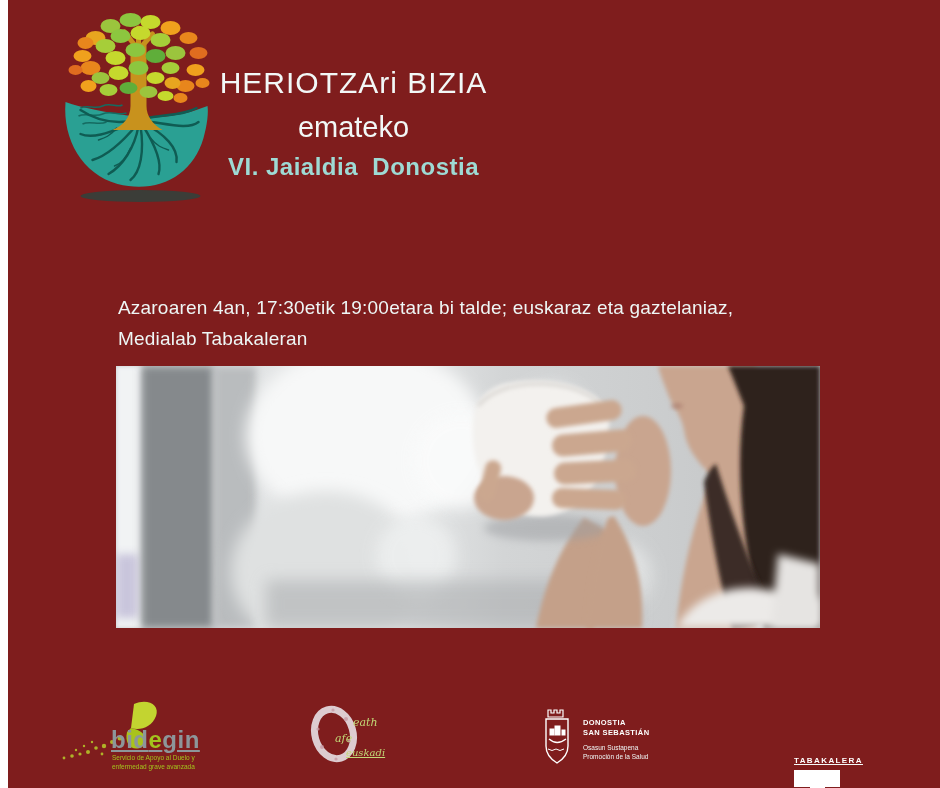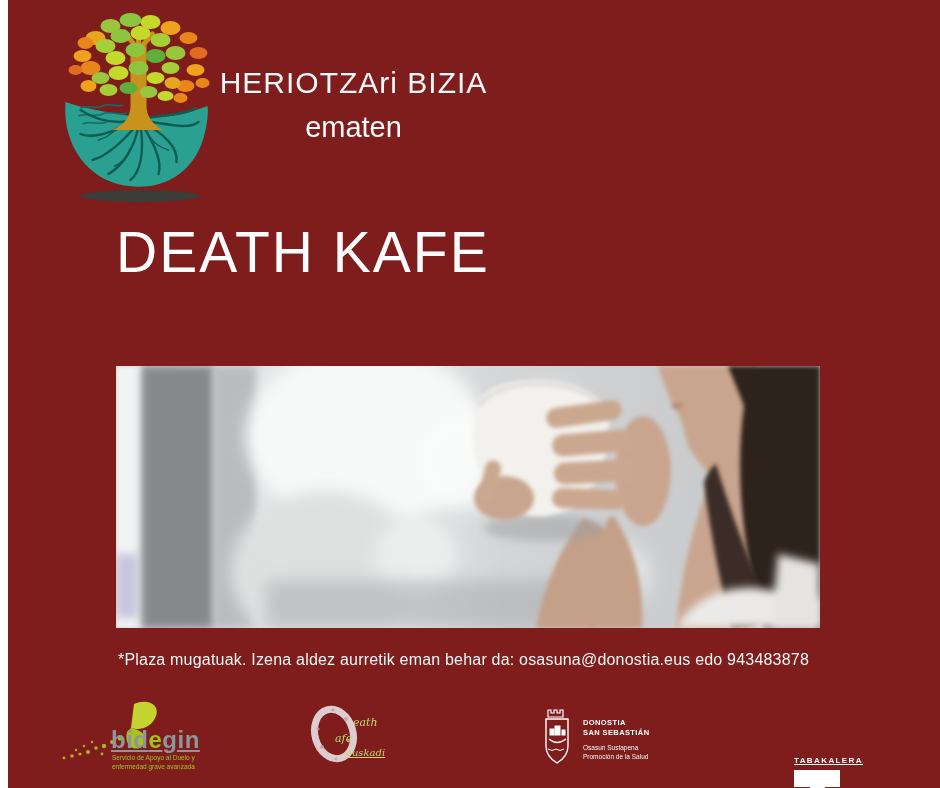--- a/index.html
+++ b/index.html
@@ -127,24 +127,28 @@
         <ellipse cx="105" cy="88" rx="8" ry="5" fill="#c5d92d"></ellipse>
       <ellipse cx="25" cy="35" rx="8" ry="6" fill="#e8861c"></ellipse>
         <ellipse cx="120" cy="90" rx="7" ry="5" fill="#e8861c"></ellipse>
       <ellipse cx="15" cy="62" rx="7" ry="5" fill="#e06c1f"></ellipse>
         <ellipse cx="142" cy="75" rx="7" ry="5" fill="#e8861c"></ellipse>
     </g>
   </svg>
 
   <div class="abs header-text">
     <div class="header-title">HERIOTZAri BIZIA</div>
-    <div class="header-title2">ematen</div>
-  </div>
-
-  <h1 class="abs event-title">DEATH KAFE</h1>
+    <div class="header-title2">emateko</div>
+    <div class="festival">VI. Jaialdia&nbsp; Donostia</div>
+  </div>
+
+  <div class="abs event-details">
+    <div>Azaroaren 4an, 17:30etik 19:00etara bi talde; euskaraz eta gaztelaniaz,</div>
+    <div>Medialab Tabakaleran</div>
+  </div>
 
   <div class="abs photo">
     <svg viewBox="0 0 704 262" preserveAspectRatio="none">
       <defs>
         <linearGradient id="pbg" x1="0" y1="0" x2="1" y2="0">
           <stop offset="0" stop-color="#c6c9cb"></stop>
             <stop offset="0.18" stop-color="#dfe1e2"></stop>
           <stop offset="0.35" stop-color="#eceeee"></stop>
             <stop offset="0.55" stop-color="#d3d5d6"></stop>
           <stop offset="0.78" stop-color="#cbcdce"></stop>
@@ -195,21 +199,20 @@
         <rect x="438" y="95" width="82" height="22" rx="11" transform="rotate(-3 479 106)"></rect>
         <rect x="436" y="123" width="74" height="20" rx="10" transform="rotate(2 473 133)"></rect>
       </g>
       <ellipse cx="388" cy="132" rx="30" ry="22" fill="#c9a58f" filter="url(#b2)"></ellipse>
       <rect x="366" y="94" width="16" height="42" rx="8" fill="#cba78f" transform="rotate(14 374 115)" filter="url(#b2)"></rect>
       <path d="M498,150 C518,182 528,214 526,262 L470,262 C473,212 482,178 492,152 Z" fill="#c4a089" filter="url(#b2)"></path>
     </svg>
   </div>
 
   <div class="abs note">
-    <div>*Plaza mugatuak. Izena aldez aurretik eman behar da: osasuna@donostia.eus edo 943483878</div>
   </div>
 
   <div class="abs sp-bidegin">
     <svg class="abs bidegin-butterfly" viewBox="0 0 132 70">
       <path d="M78,6 C92,0 104,7 100,18 C96,29 84,33 75,30 Z" fill="#c3d430"></path>
       <path d="M75,30 C88,32 95,43 86,49 C77,54 68,47 71,34 Z" fill="#a9c31c"></path>
       <g fill="#b8cc2a" opacity="0.85">
         <circle cx="64" cy="40" r="2.5"></circle>
           <circle cx="56" cy="44" r="2"></circle>
           <circle cx="48" cy="48" r="2.2"></circle>

